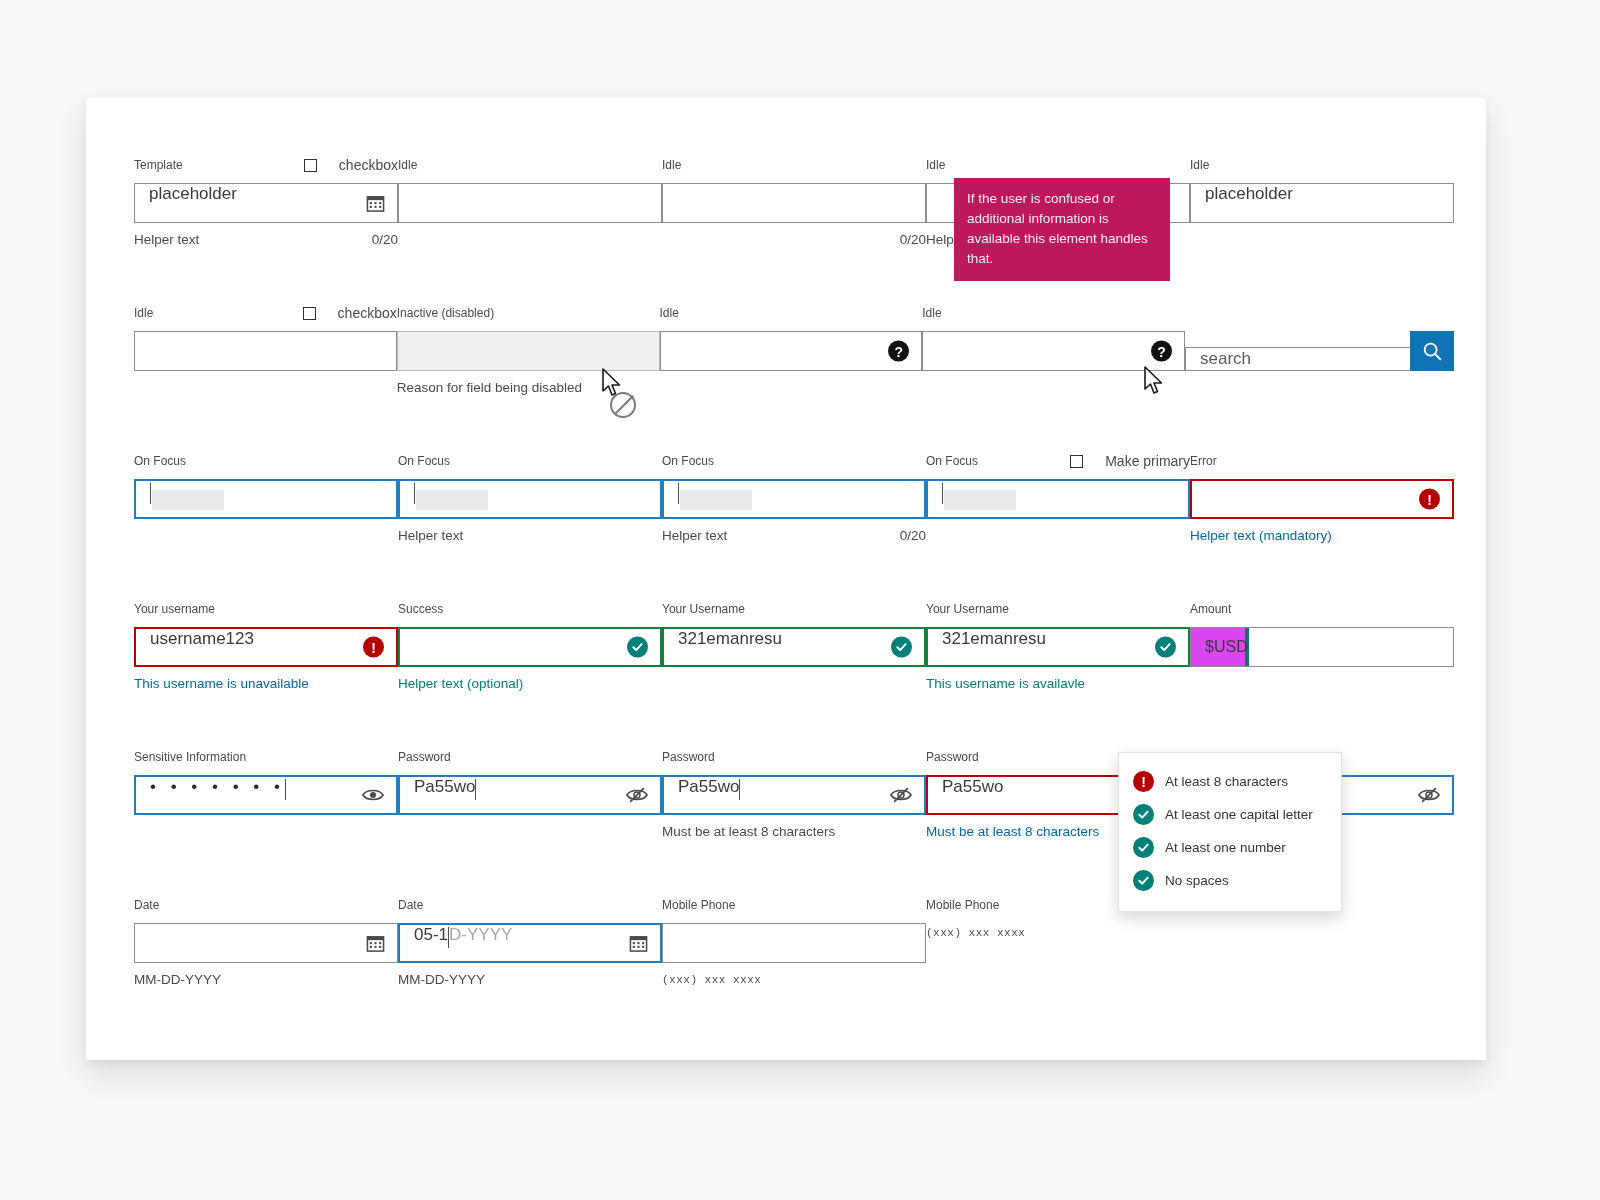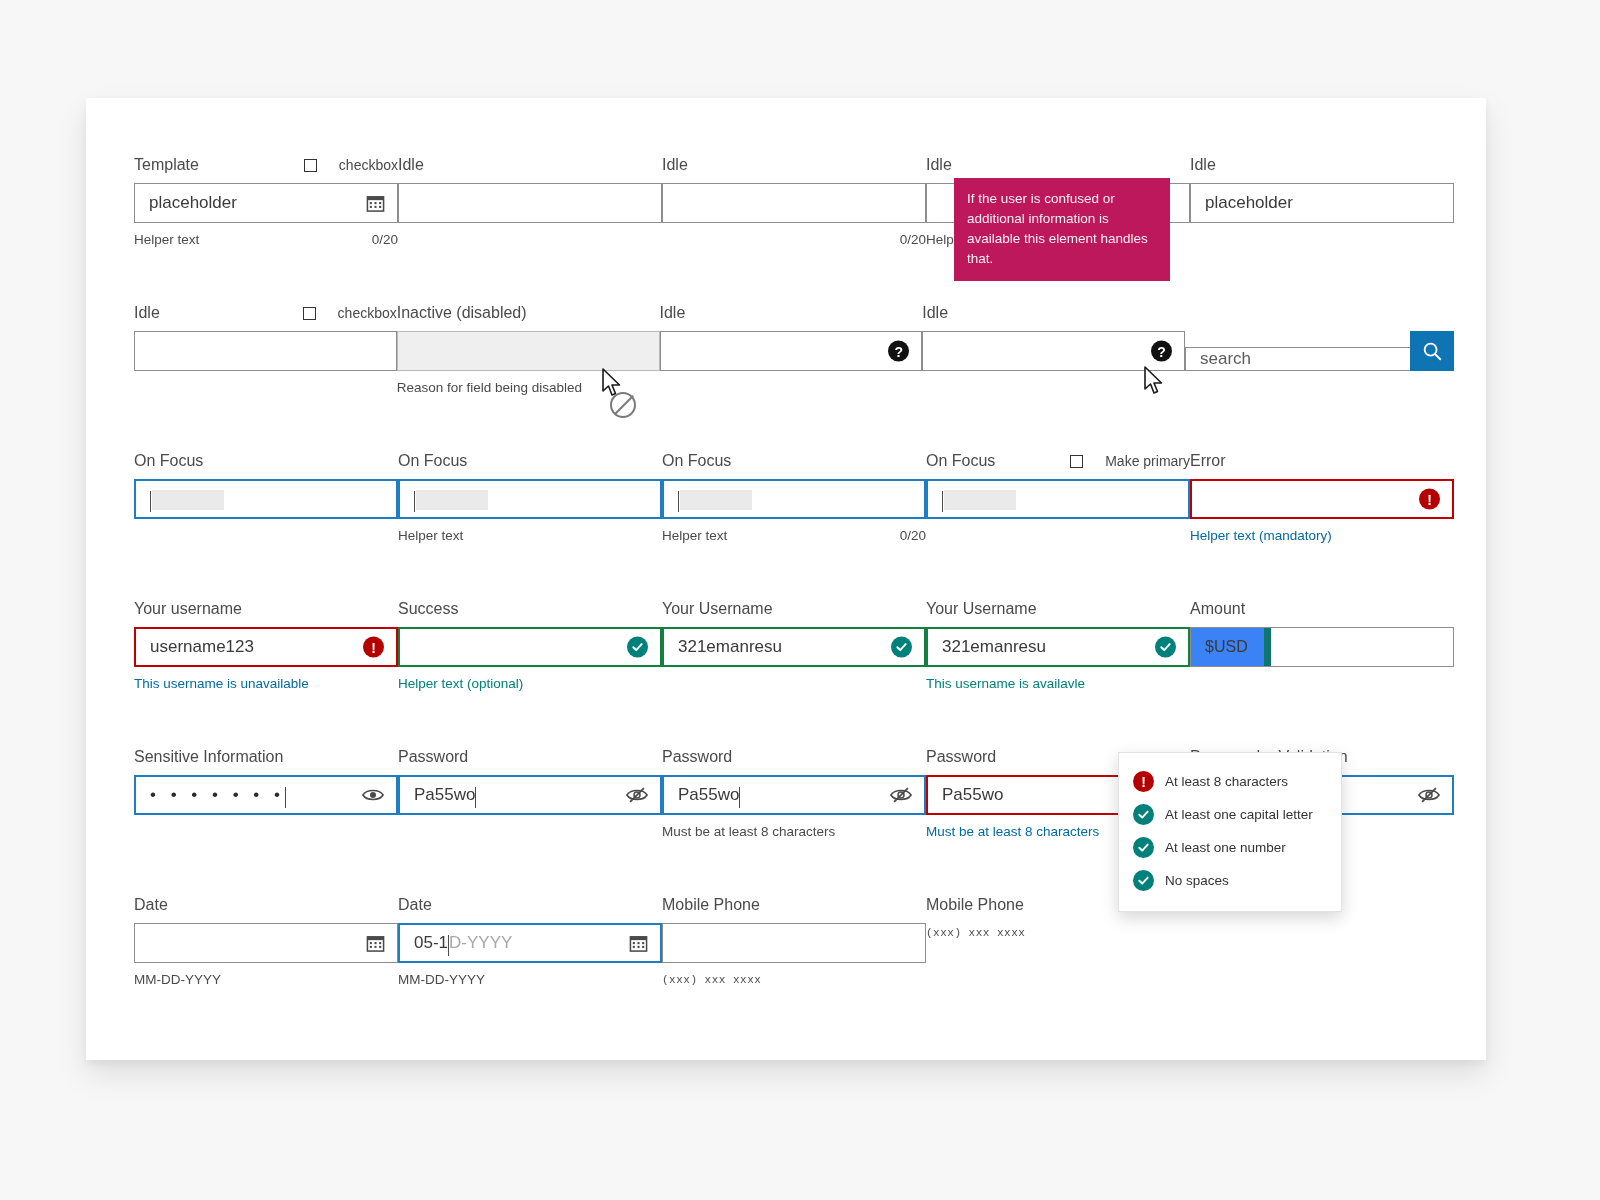--- a/index.html
+++ b/index.html
@@ -21,35 +21,35 @@
 
   .row { position: relative; display: flex; }
   .col { position: relative; width: 269px; margin-right: 0; }
 
   
   .lbl-row {
     display: flex; align-items: center; justify-content: space-between;
     height: 22px; margin-bottom: 7px;
   }
   .lbl {
-    font-size: 16px; color: #4a4a4a; line-height: 22px; white-space: nowrap;
+    font-size: 12px; color: #4a4a4a; line-height: 22px; white-space: nowrap;
   }
   .cbx { display: flex; align-items: center; gap: 22px; }
   .cbx .box {
     width: 13px; height: 13px; border: 1.6px solid #323232; background: #fff;
     display: inline-block;
   }
   .cbx .ctext { font-size: 14px; color: #4a4a4a; }
 
   .field {
     position: relative;
     height: 40px;
     border: 1px solid #8d8d8d;
     background: #ffffff;
-    display: flex; align-items: center;
+    display: flex; 
   }
   .field.focus { border: 2px solid #1f7ec2; }
   .field.error { border: 2px solid #c00000; }
   .field.success { border: 2px solid #15803d; }
   .field.disabled { background: #efefef; border: 1px solid #b9b9b9; }
 
   .val {
     font-size: 17px; color: #3a3a3a; padding-left: 14px; white-space: nowrap;
   }
   .val.ph { color: #5c5c5c; }
@@ -99,23 +99,23 @@
     flex: 1; border: 1px solid #8d8d8d; border-right: none;
     display: flex; align-items: center; margin-top: 16px;
   }
   .search-btn {
     width: 44px; background: #0f74b3; display: flex;
     align-items: center; justify-content: center; cursor: pointer;
   }
 
   
   .amt-prefix {
-    width: 80px; height: 100%; background: #3b82f6;
+    width: 58px; height: 100%; background: #d946ef;
     display: flex; align-items: center; padding-left: 14px;
-    font-size: 16px; color: #3a3a3a; border-right: 7px solid #0f766e;
+    font-size: 16px; color: #3a3a3a; border-right: 4px solid #0f766e;
   }
 
   
   .tooltip {
     position: absolute; left: 954px; top: 178px; width: 216px;
     background: #be185d; color: #f2f2f2;
     font-size: 13.5px; line-height: 20px; padding: 11px 13px 12px 13px;
     z-index: 40;
   }
 

